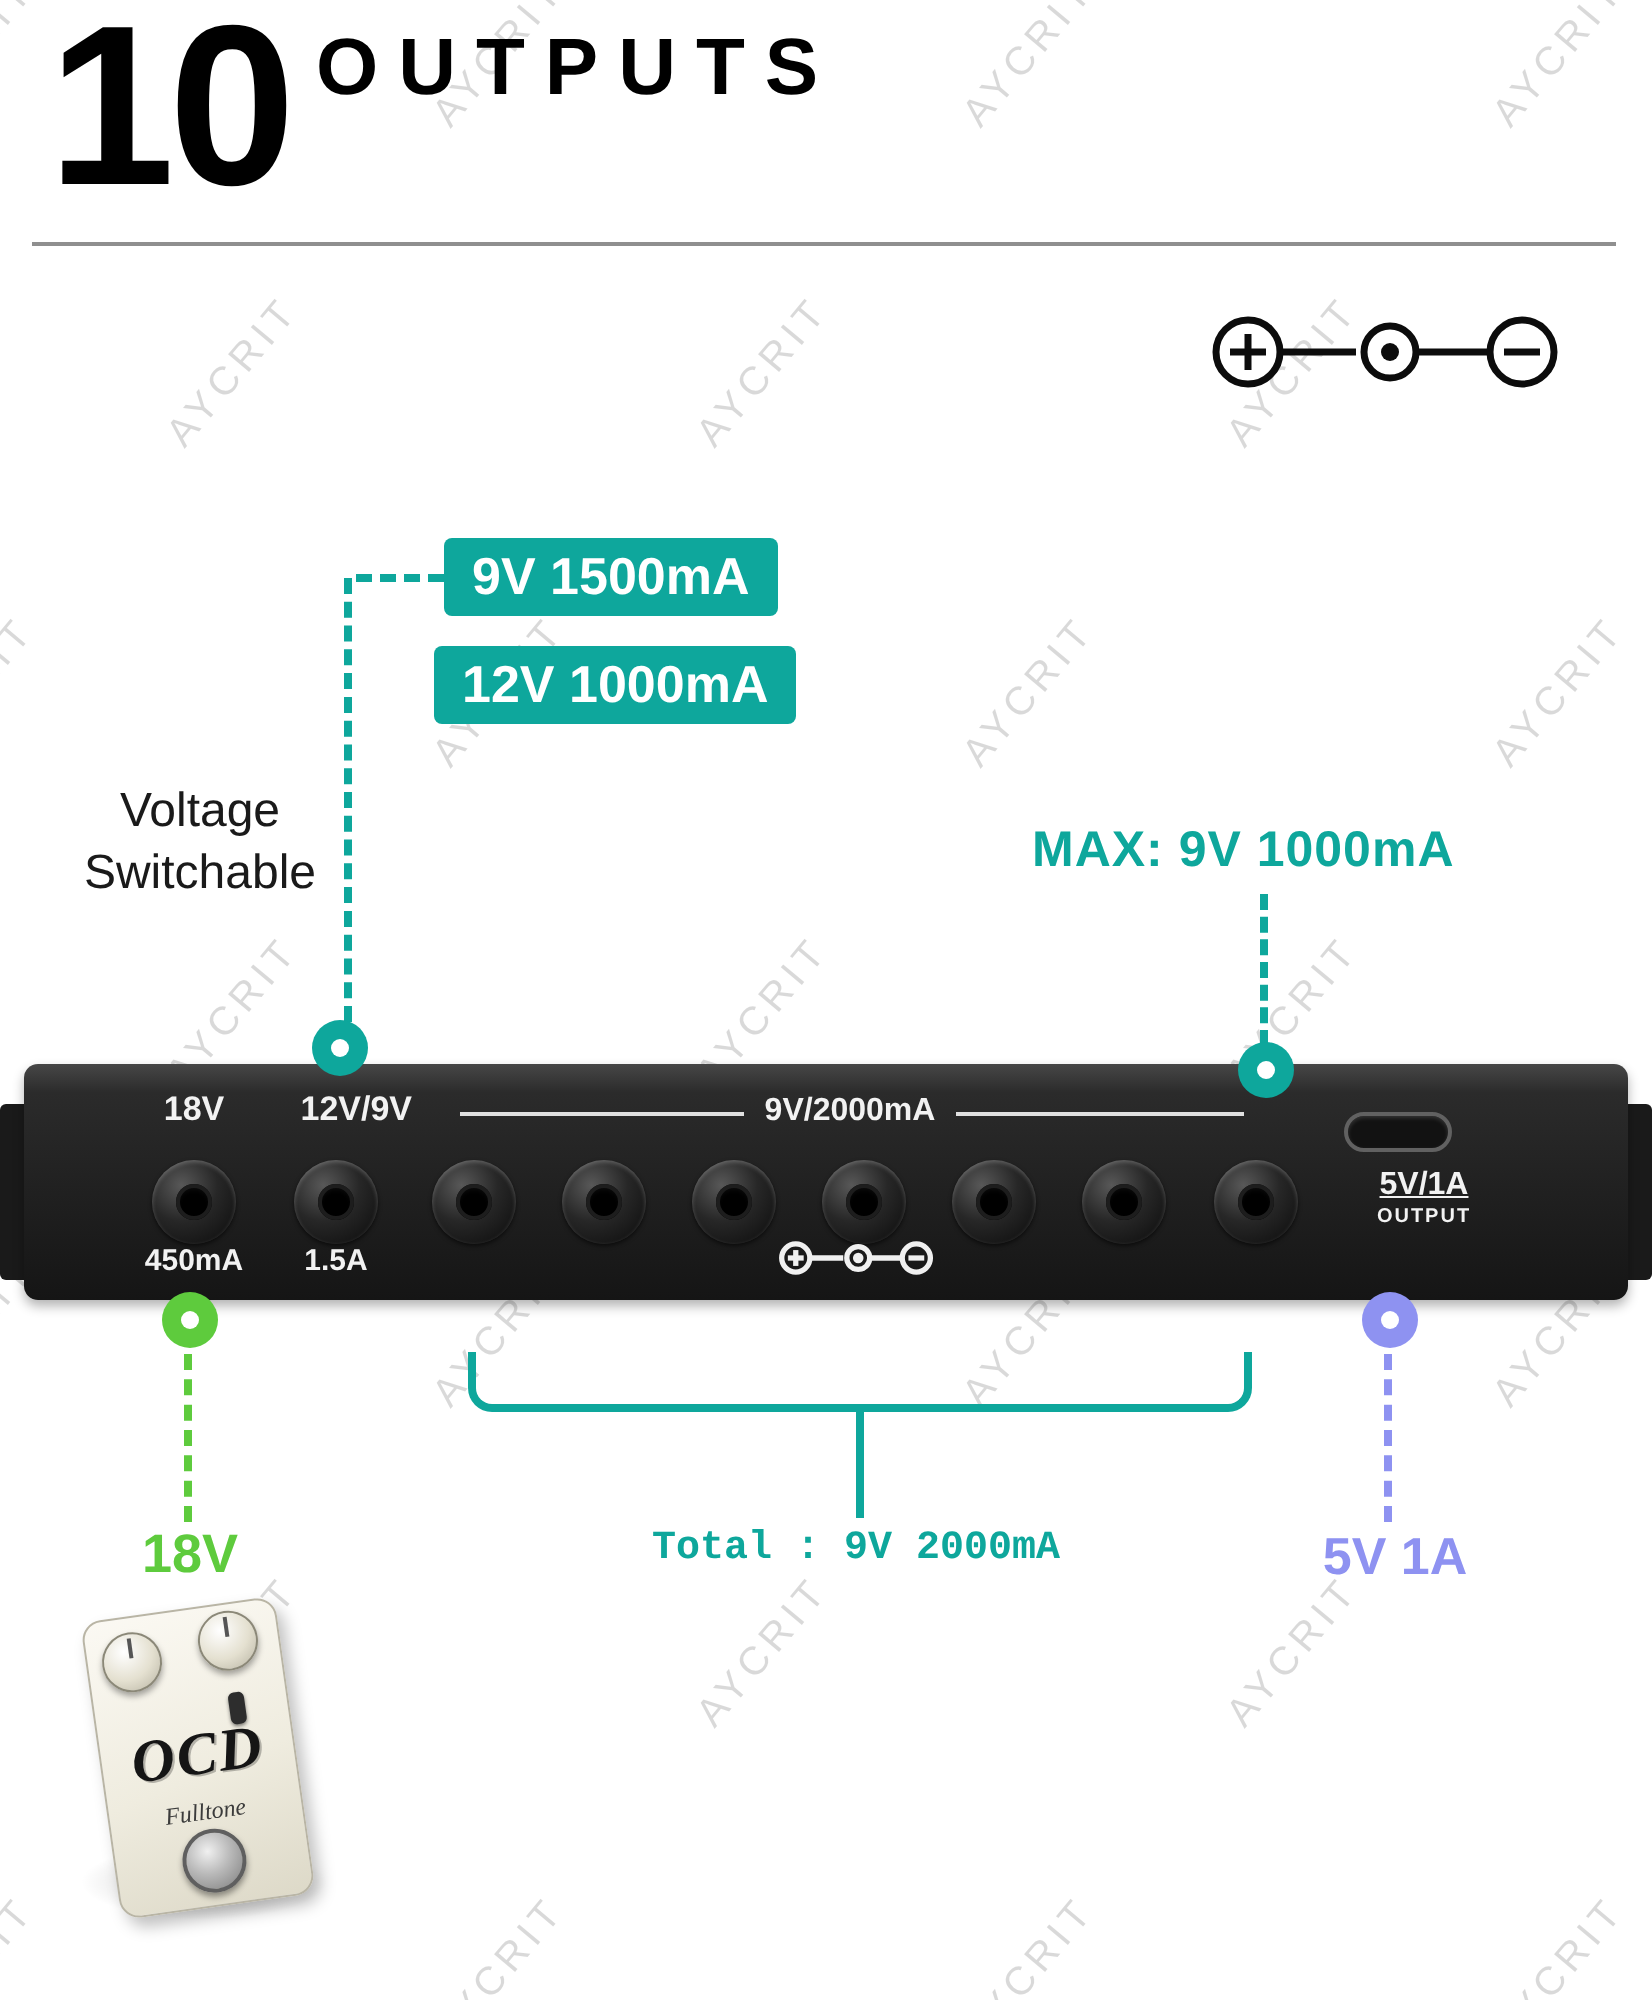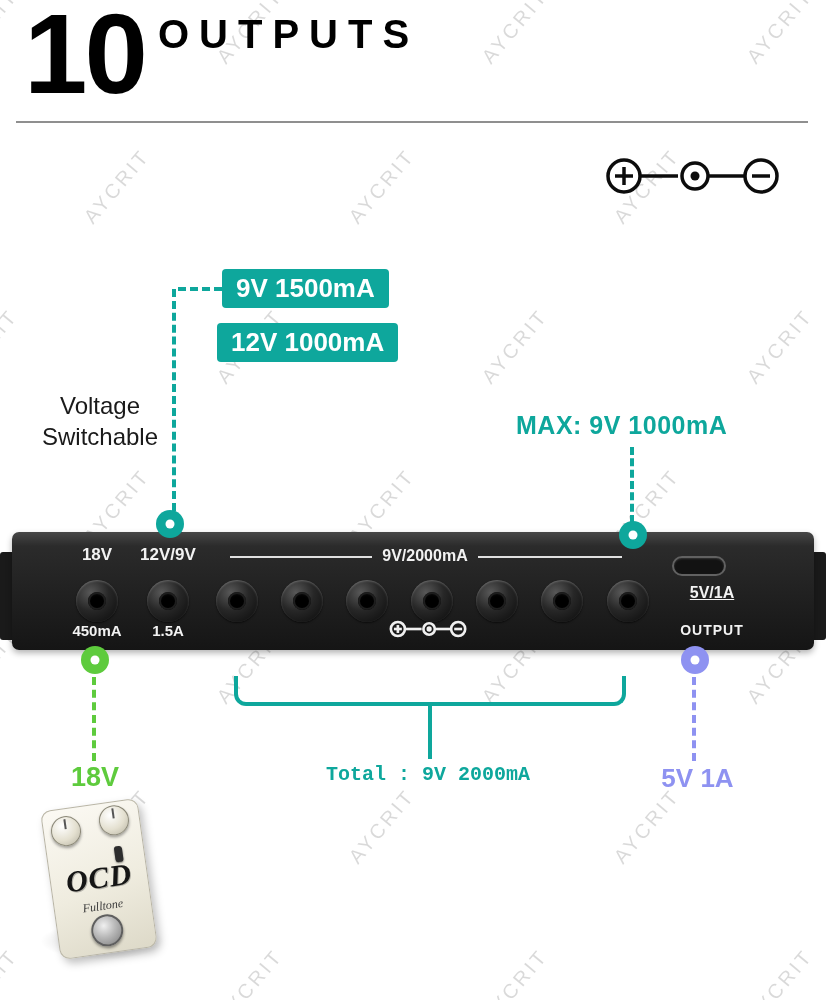--- a/index.html
+++ b/index.html
@@ -44,38 +44,38 @@
 
   
   .ear { position:absolute; width:14px; height:88px; top:552px; background:#1a1a1a; z-index:2; }
   .ear-left { left:0; border-radius:3px 0 0 3px; }
   .ear-right { left:812px; border-radius:0 3px 3px 0; }
   .strip { position:absolute; left:12px; top:532px; width:802px; height:118px; z-index:2;
            background:linear-gradient(180deg,#474747 0%,#2b2b2b 12%,#202020 55%,#151515 100%);
            border-radius:7px; box-shadow:0 3px 6px rgba(0,0,0,0.3); }
   .strip-label { position:absolute; color:#f2f2f2; font-weight:700; text-align:center; }
   .lbl-18v   { left:55px;  top:13px; width:60px; font-size:17px; }
-  .lbl-12v9v { left:118px; top:13px; width:76px; font-size:17px; }
+  .lbl-12v9v { left:118px; top:13px; width:76px; font-size:17px;text-align:right; }
   .lbl-group { left:363px; top:15px; width:100px; font-size:16px; }
   .group-line { position:absolute; top:24px; height:2px; background:#e0e0e0; }
   .gl-left  { left:218px; width:142px; }
   .gl-right { left:466px; width:144px; }
   .dc-port { position:absolute; top:48px; width:42px; height:42px; border-radius:50%;
              background:radial-gradient(circle at 35% 30%, #585858 0%, #272727 45%, #0a0a0a 100%);
              box-shadow:inset 0 1px 2px rgba(255,255,255,0.25), 0 1px 2px rgba(0,0,0,0.6); }
   .dc-port-hole { position:absolute; left:50%; top:50%; width:18px; height:18px;
                   transform:translate(-50%,-50%); border-radius:50%; background:#000;
                   box-shadow:inset 0 0 0 2px #1d1d1d, inset 0 2px 3px rgba(255,255,255,0.08); }
   .lbl-450 { left:50px;  top:90px; width:70px; font-size:15px; }
   .lbl-15a { left:128px; top:90px; width:56px; font-size:15px; }
   .polarity-small { position:absolute; left:376px; top:86px; width:84px; height:22px; color:#f0f0f0; }
   .usb-port { position:absolute; left:660px; top:24px; width:54px; height:20px; border-radius:10px;
               border:2px solid #616161; background:#121212; box-shadow:inset 0 1px 2px rgba(255,255,255,0.15); }
   .lbl-usb1 { left:660px; top:52px; width:80px; font-size:16px;text-decoration:underline; }
-  .lbl-usb2 { left:652px; top:90px; width:96px; font-size:14px; letter-spacing:1px; }
+  .lbl-usb2 { left:652px; top:71px; width:96px; font-size:10px; letter-spacing:1px; }
 
   
   .marker { position:absolute; width:28px; height:28px; border-radius:50%; z-index:3; }
   .marker::after { content:""; position:absolute; left:50%; top:50%; width:9px; height:9px;
                    border-radius:50%; background:#fff; transform:translate(-50%,-50%); }
   .mk-teal { background:var(--teal); }
   .mk-green { background:var(--green); }
   .mk-purple { background:var(--purple); }
   .mk-1 { left:156px; top:510px; }
   .mk-2 { left:619px; top:521px; }

